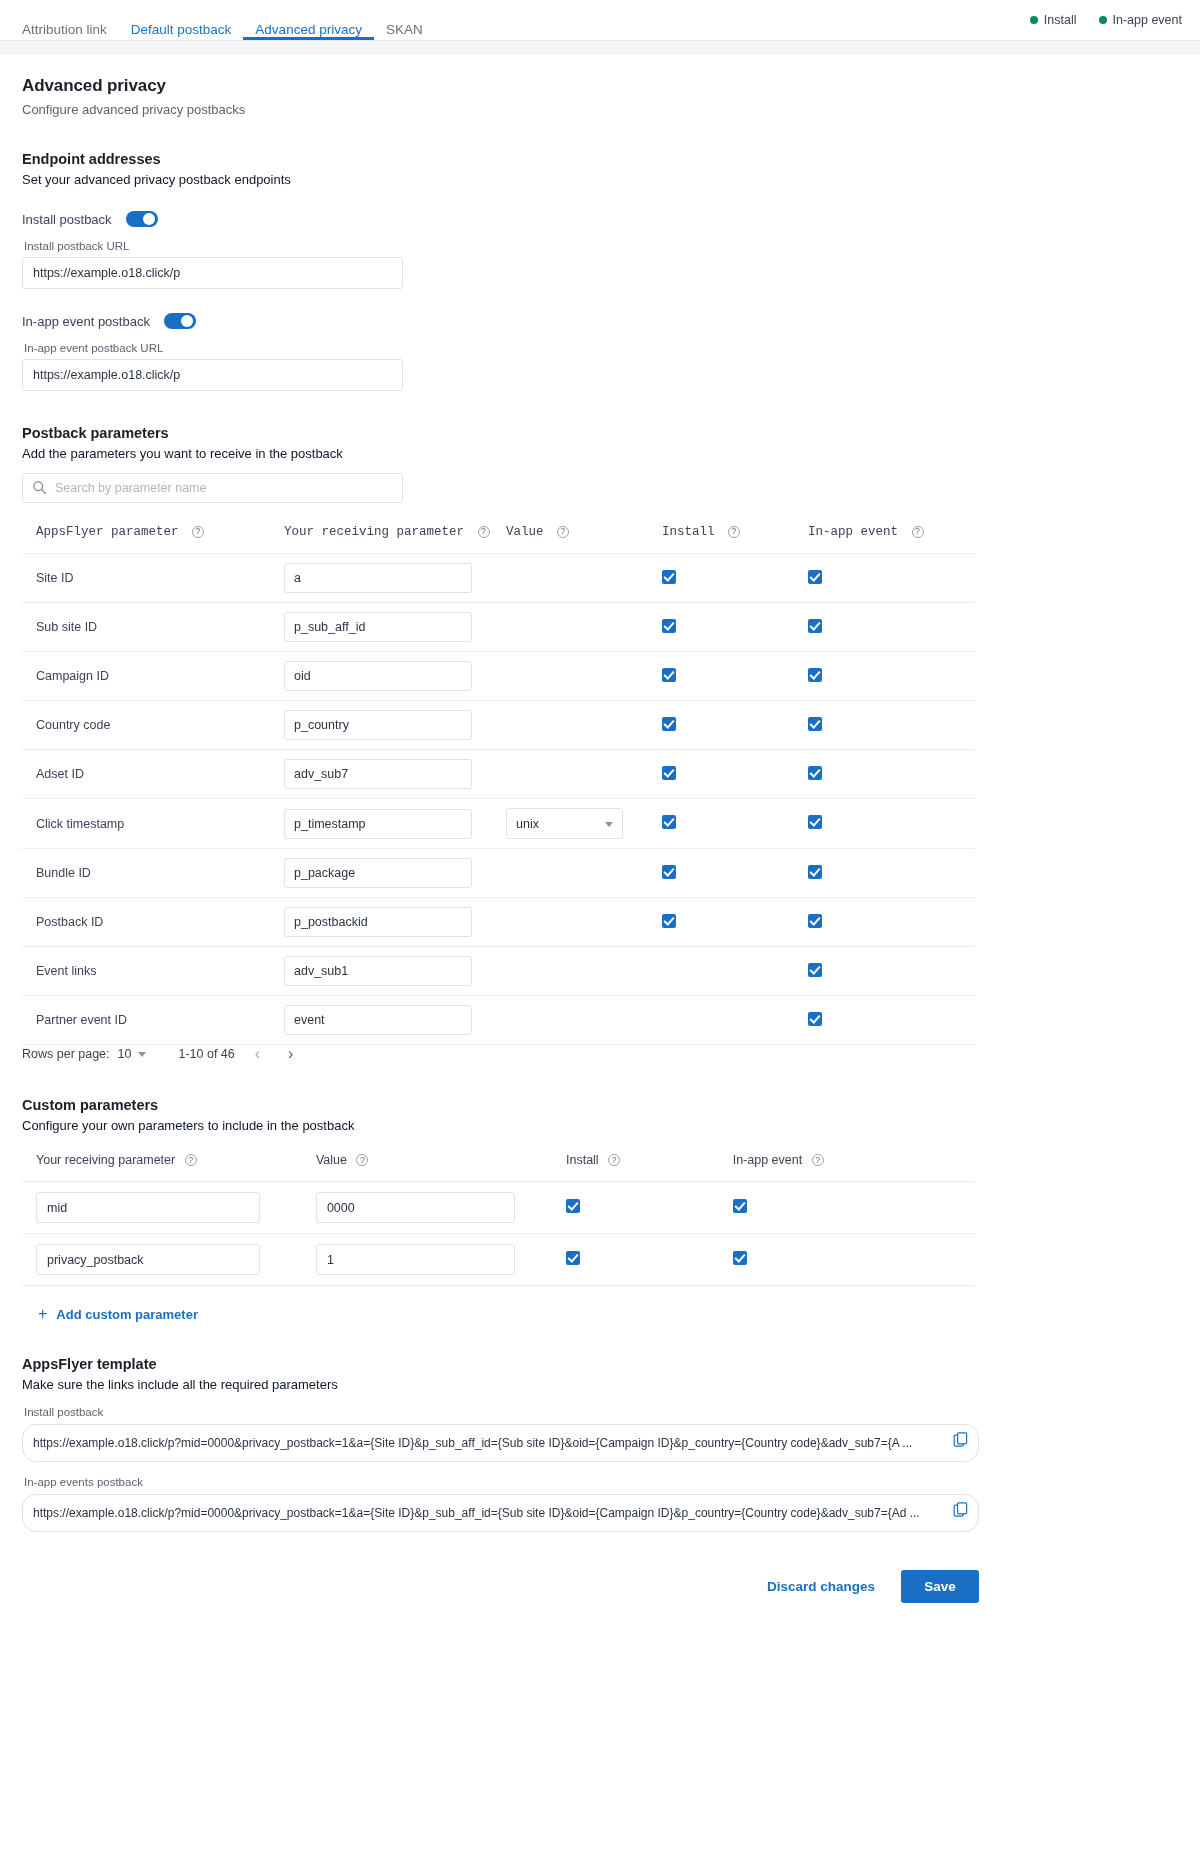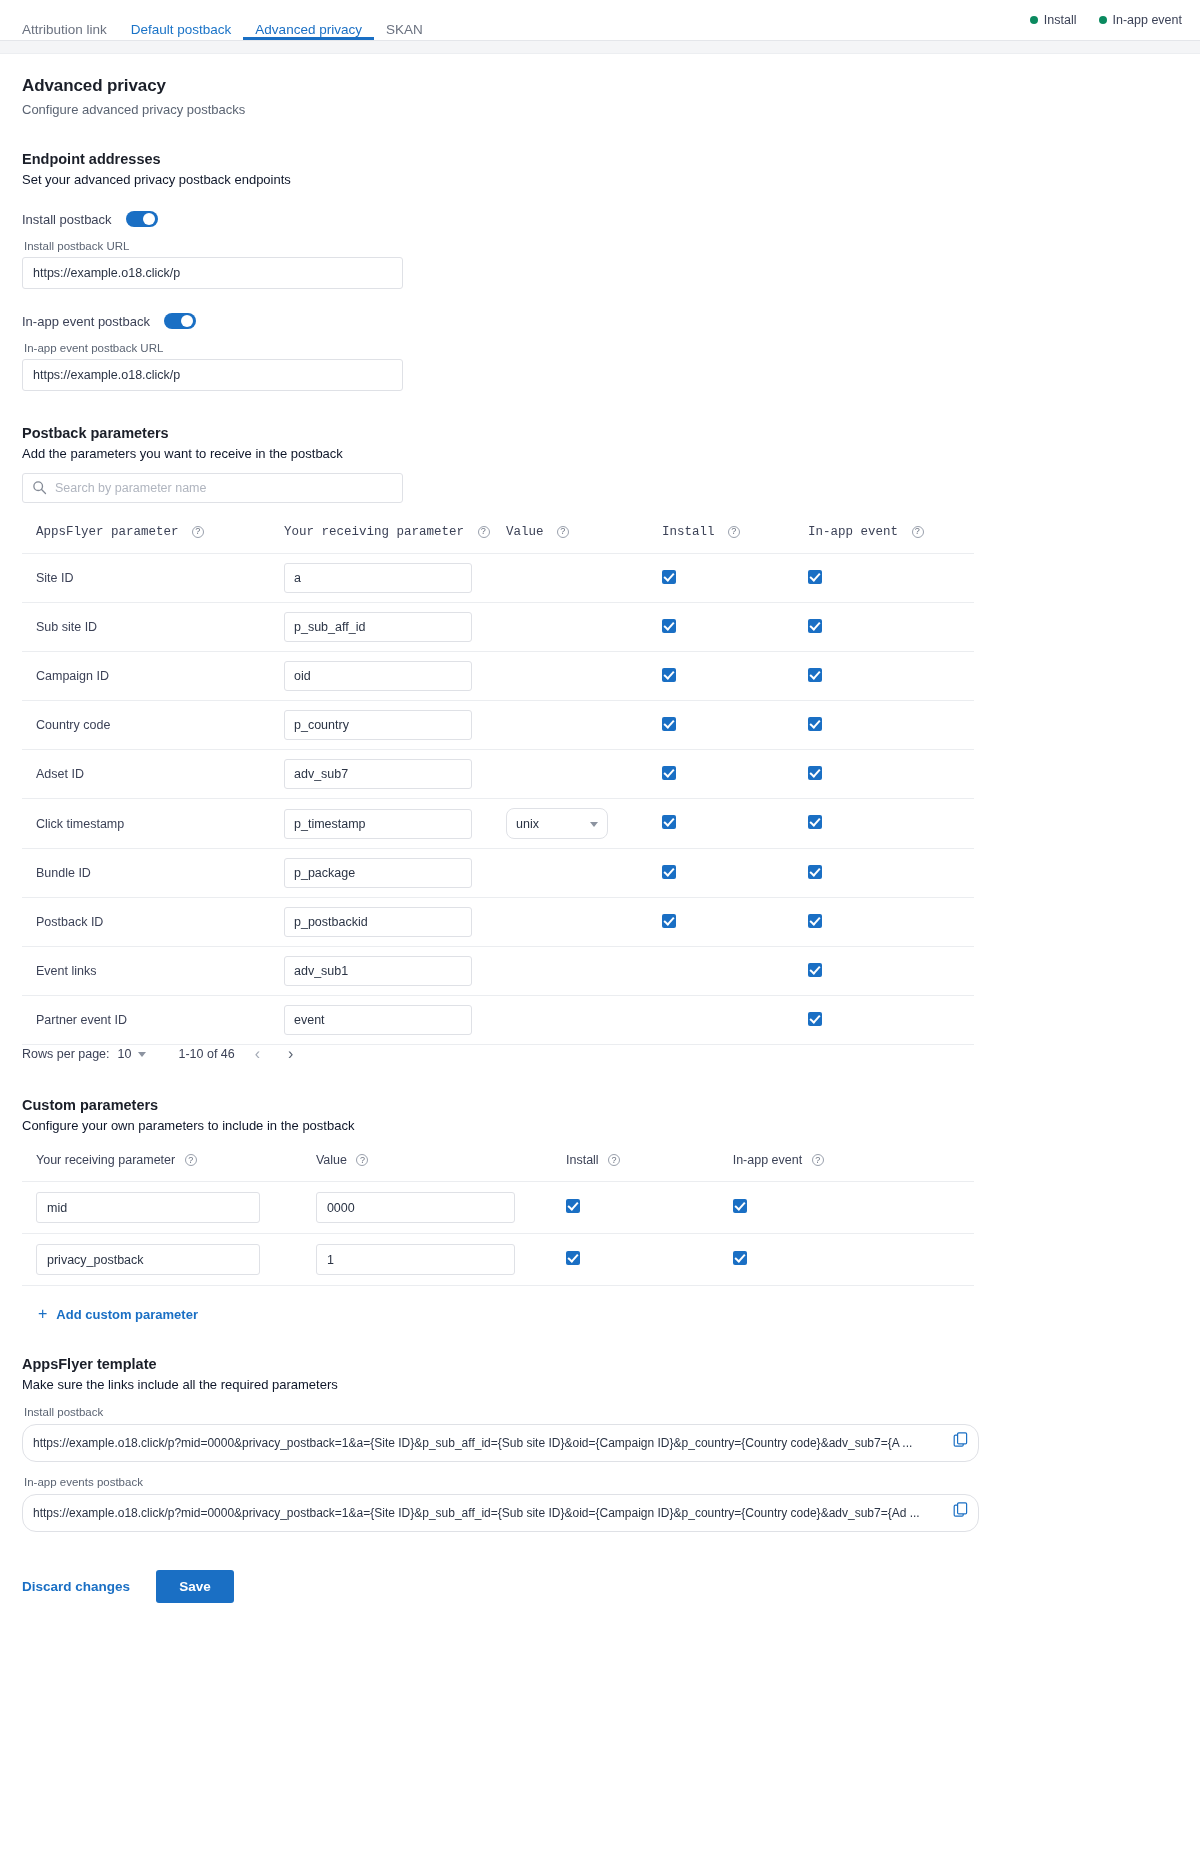--- a/index.html
+++ b/index.html
@@ -99,21 +99,21 @@
     width: 188px; height: 30px; border: 1px solid #dfe1e6; border-radius: 3px;
     padding: 0 9px; font-size: 12.5px; color: #2b3445; background: #fff;
     font-family: "Liberation Sans", sans-serif;
   }
   .help {
     display: inline-block; width: 12px; height: 12px; border: 1px solid #9aa1ad;
     border-radius: 50%; font-size: 9px; line-height: 11px; text-align: center;
     color: #6b7280; margin-left: 6px; vertical-align: 1px; cursor: pointer;
   }
   .select-box {
-    width: 102px; height: 31px; border: 1px solid #dfe1e6; border-radius: 8px;
+    width: 117px; height: 31px; border: 1px solid #dfe1e6; border-radius: 3px;
     background: #fff; font-size: 12.5px; color: #2b3445;
     display: flex; align-items: center; padding: 0 9px; position: relative; cursor: pointer;
   }
   .caret {
     position: absolute; right: 9px; top: 13px;
     width: 0; height: 0; border-left: 4px solid transparent;
     border-right: 4px solid transparent; border-top: 5px solid #8c93a0;
   }
   .cb {
     width: 14px; height: 14px; border-radius: 2px; background: #1a6fc4;
@@ -170,21 +170,21 @@
     width: 957px; height: 38px; border: 1px solid #dfe1e6; border-radius: 14px;
     padding: 0 38px 0 10px; font-size: 12px; color: #2b3445; background: #fff;
     font-family: "Liberation Sans", sans-serif; text-overflow: ellipsis;
   }
   .copy-icon {
     position: absolute; right: 10px; top: 8px; width: 16px; height: 16px; cursor: pointer;
   }
 
   
   .footer {
-    width: 957px; display: flex; align-items: center; justify-content: flex-start;
+    width: 957px; display: flex; align-items: center; justify-content: flex-end;
     gap: 26px; margin-top: 38px; padding-bottom: 34px;
   }
   .discard { color: #1a6fc4; font-size: 13.5px; font-weight: 700; cursor: pointer; }
   .save-btn {
     background: #1a6fc4; color: #fff; border: none; border-radius: 3px;
     height: 33px; width: 78px; font-size: 13.5px; font-weight: 700; cursor: pointer;
     font-family: "Liberation Sans", sans-serif;
   }
 </style>
 </head>

